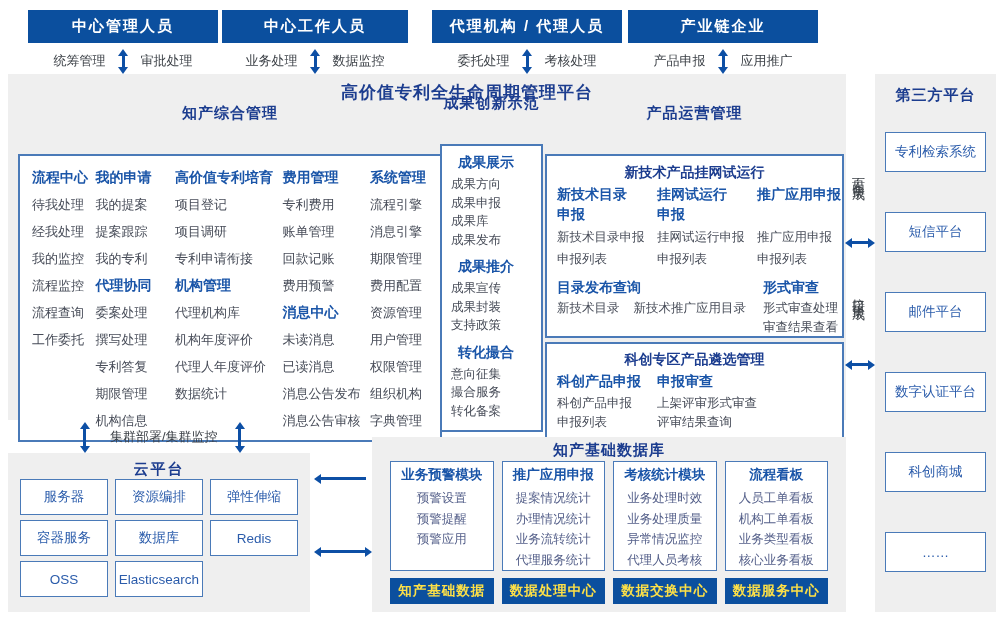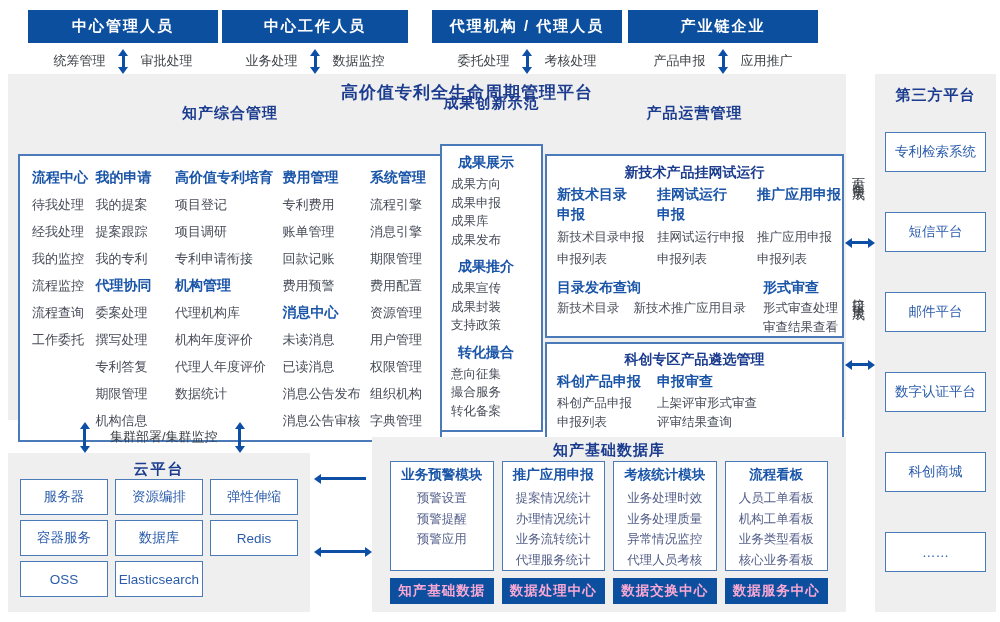--- a/index.html
+++ b/index.html
@@ -104,21 +104,21 @@
     display:flex;align-items:center;justify-content:center;
     font-size:13.5px;color:#2b5cab;white-space:nowrap;
   }
   
   .db-title{position:absolute;top:4px;left:0;width:100%;text-align:center;font-size:15px;font-weight:700;color:var(--navy);letter-spacing:1px;}
   .db-cols{position:absolute;top:24px;left:18px;right:18px;display:grid;grid-template-columns:repeat(4,1fr);gap:8px;}
   .db-box{background:#fff;border:1.5px solid var(--border);height:110px;padding-top:1px;}
   .db-head{text-align:center;font-size:13.5px;font-weight:700;color:var(--cat-blue);height:25px;line-height:24px;white-space:nowrap;}
   .db-items > div{text-align:center;font-size:12.5px;line-height:20.5px;color:var(--item-db);white-space:nowrap;}
   .db-footer{
-    margin-top:7px;height:26px;background:var(--header-bg);color:#f9a8d4;
+    margin-top:7px;height:26px;background:var(--header-bg);color:#fde047;
     font-size:13.5px;font-weight:700;display:flex;align-items:center;justify-content:center;
     letter-spacing:1px;white-space:nowrap;
   }
 </style>
 </head>
 <body>
 
 <div class="role" style="left:28px;width:190px;">
   <div class="role-head">中心管理人员</div>
   <div class="role-sub">

